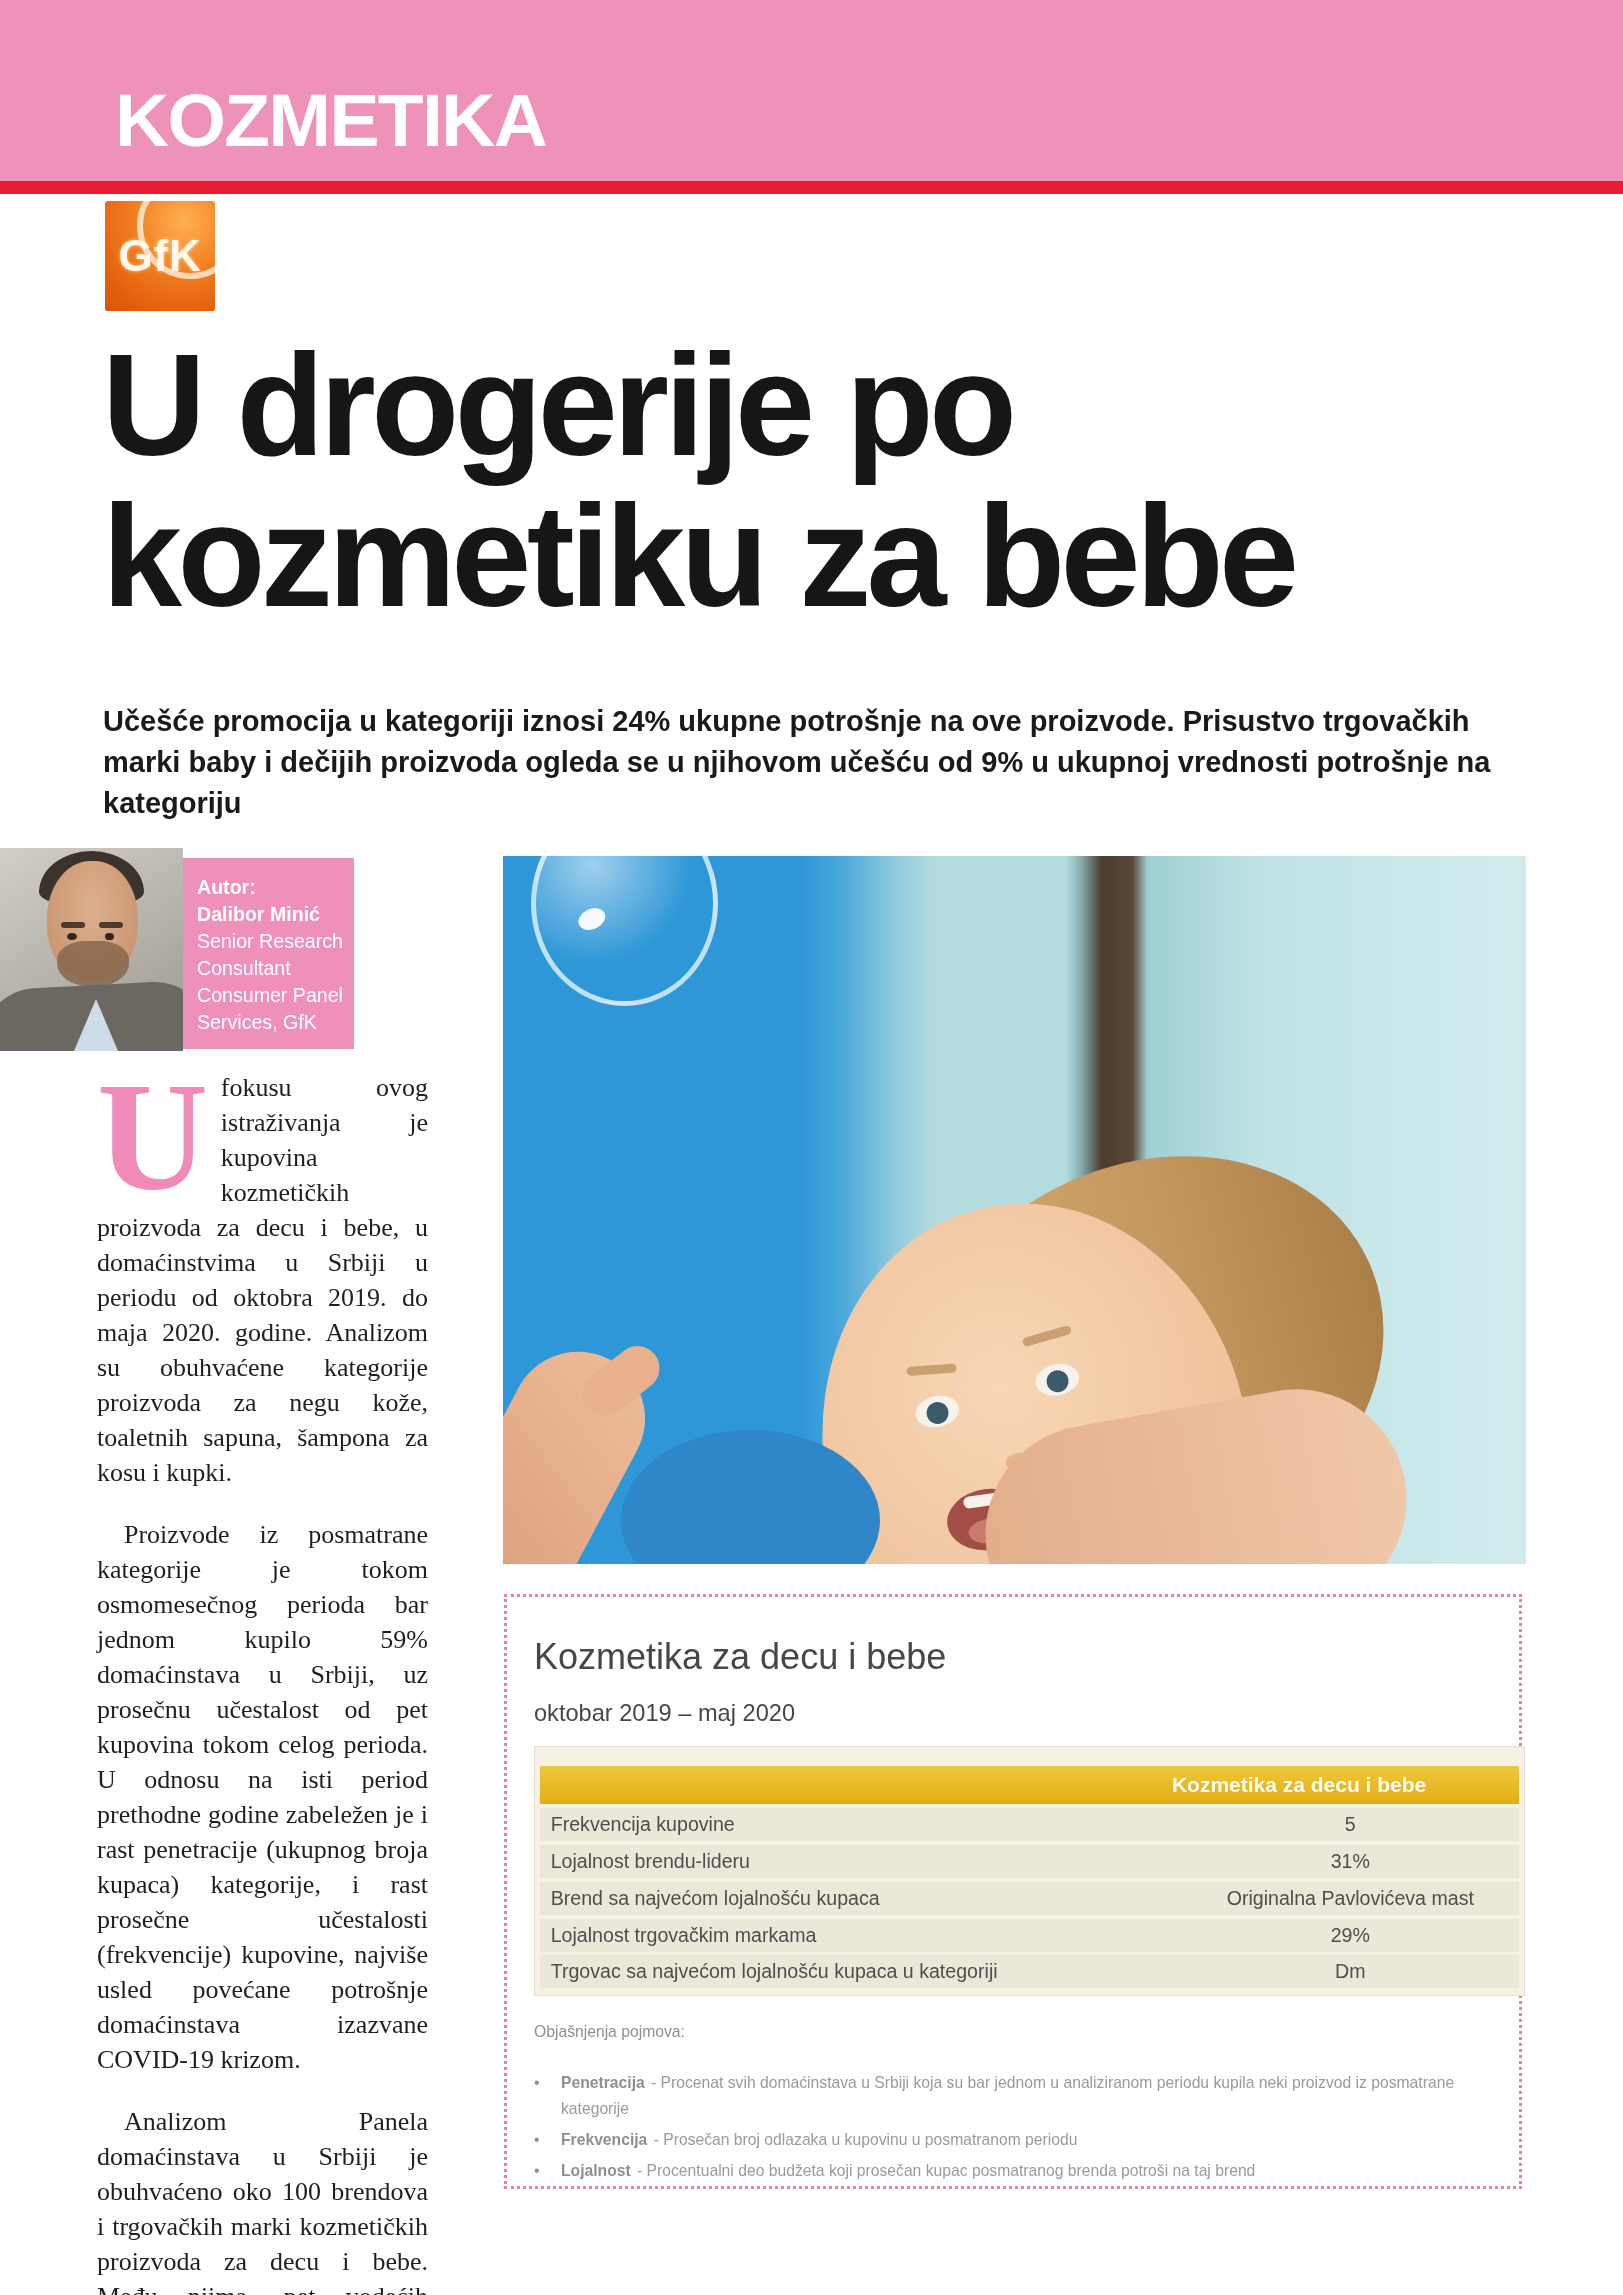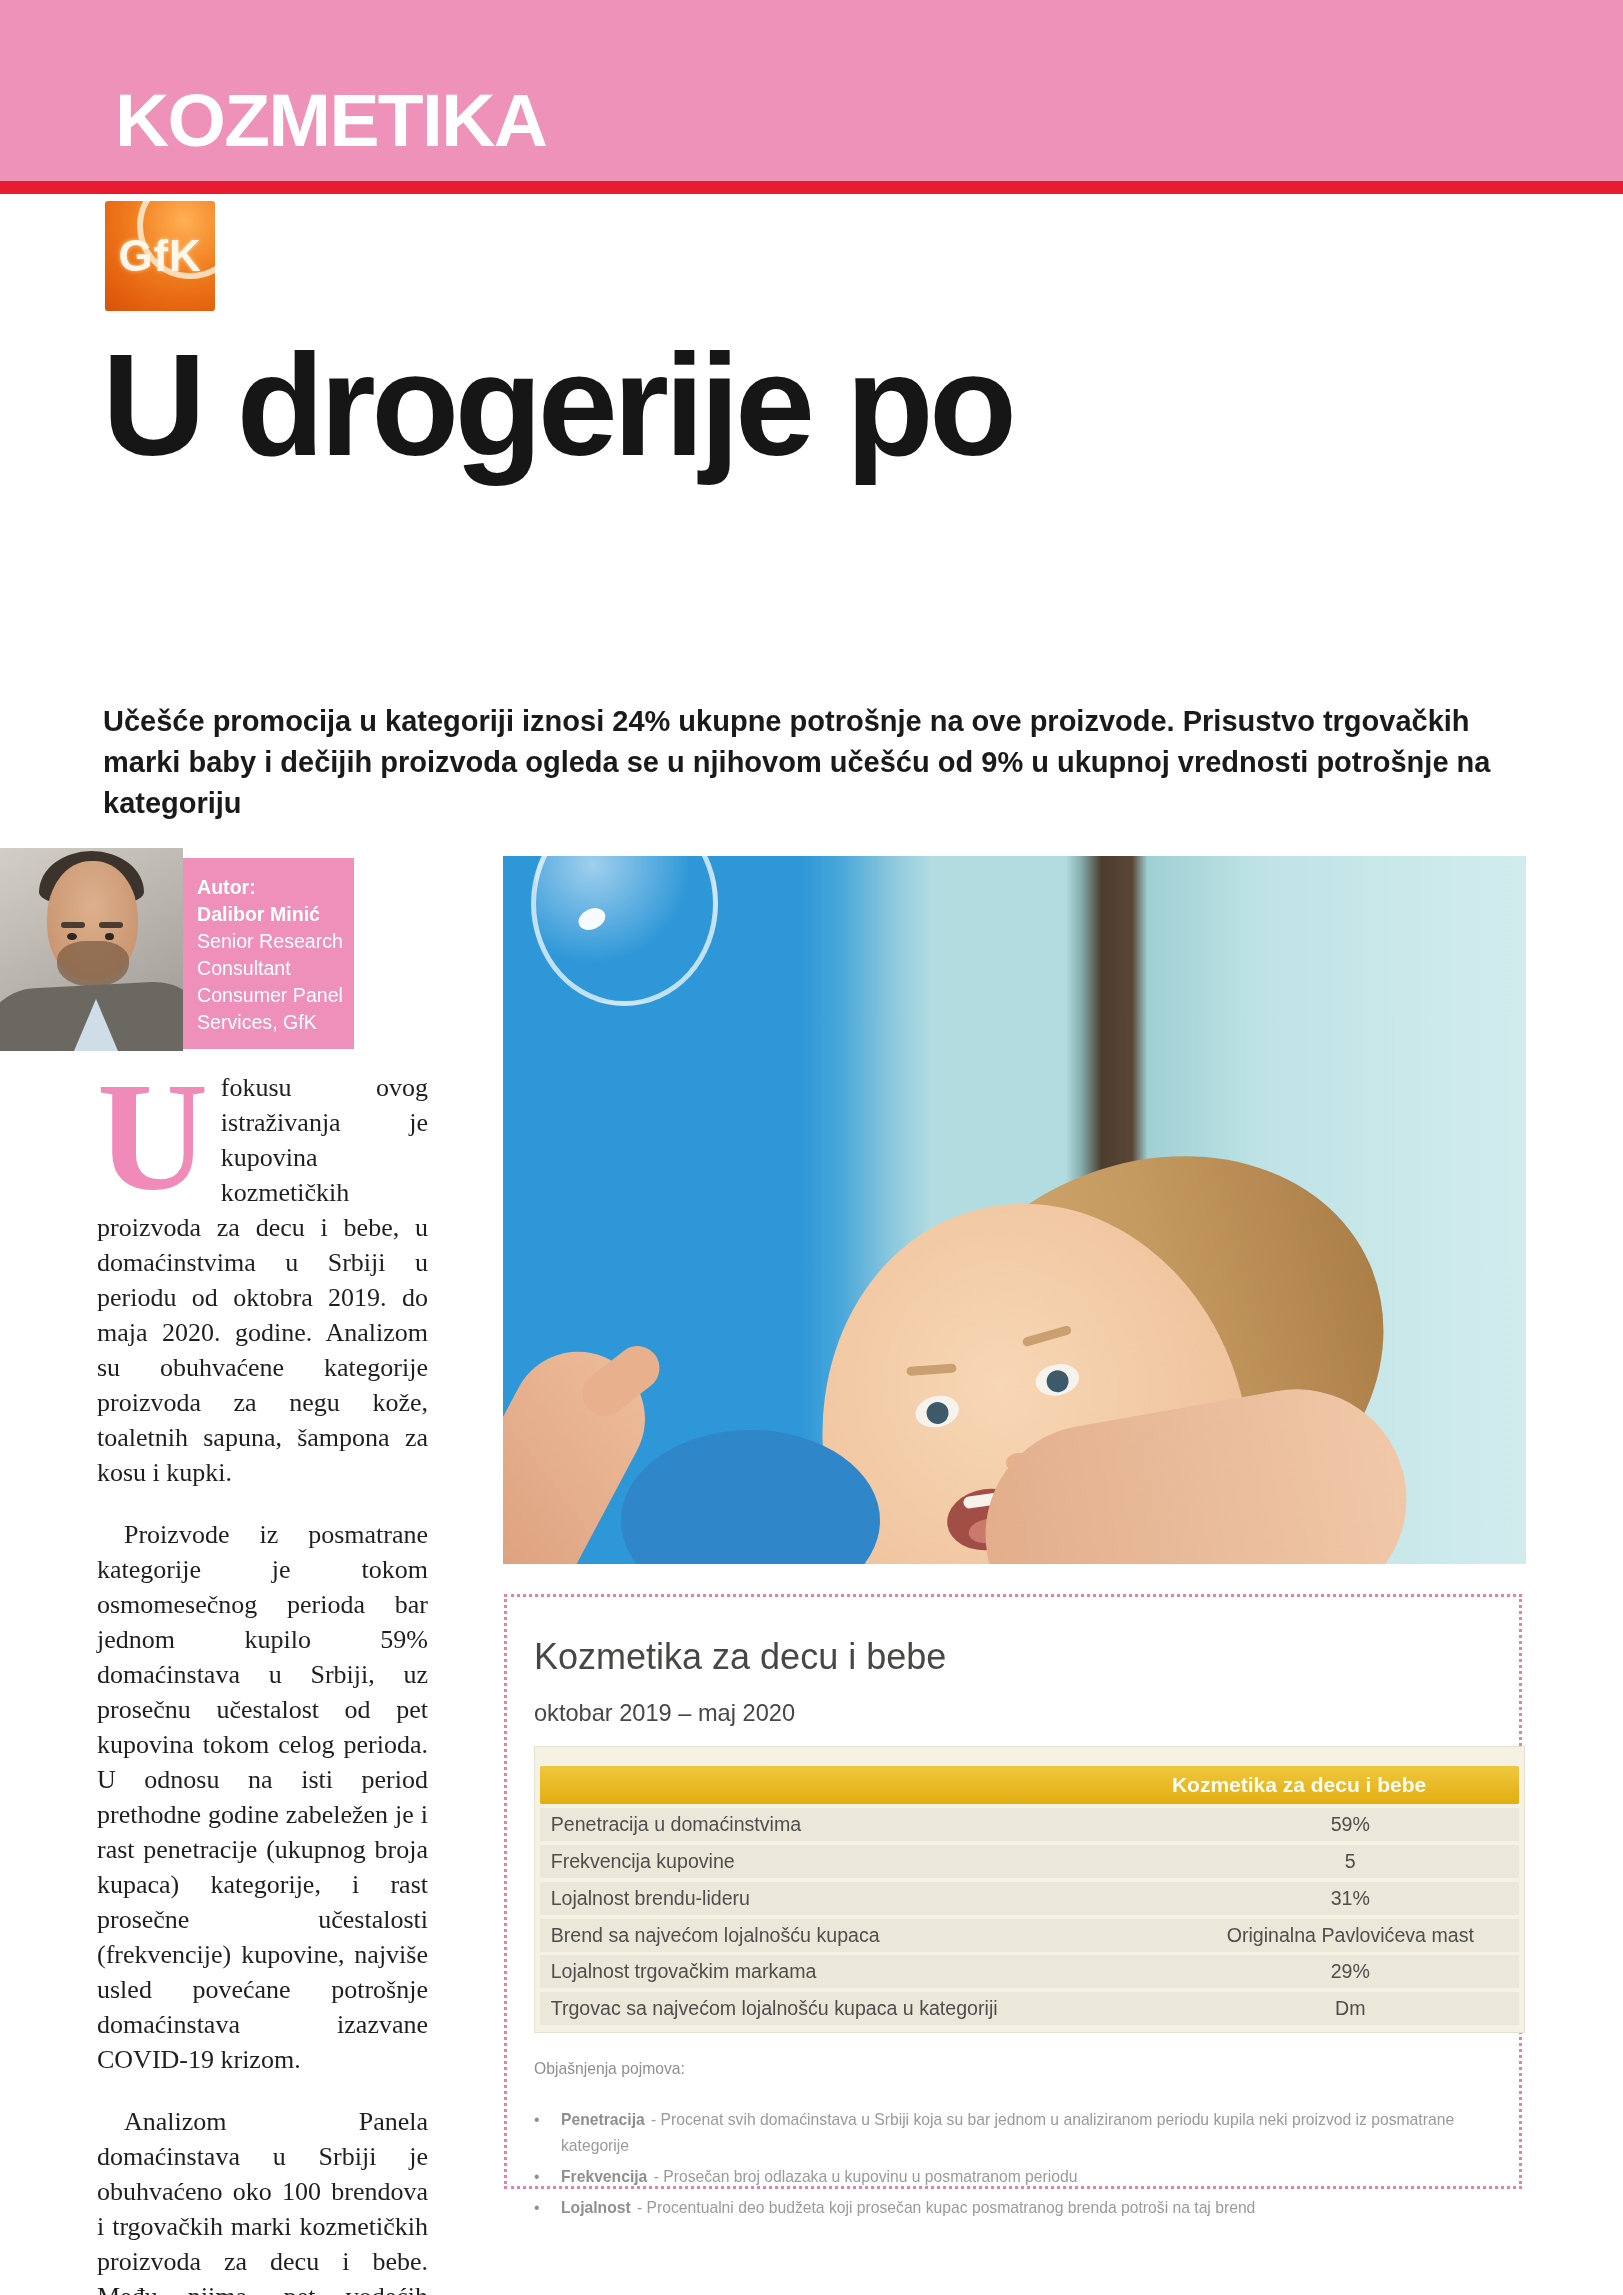--- a/index.html
+++ b/index.html
@@ -131,20 +131,21 @@
   </div>
   <div class="redline"></div>
 
   <div class="gfk">
     <div class="gfk-arc"></div>
     <div class="gfk-text">GfK</div>
   </div>
 
   <div class="title">
     <div>U drogerije po</div>
+    <div>kozmetiku za bebe</div>
   </div>
 
   <p class="lead">Učešće promocija u kategoriji iznosi 24% ukupne potrošnje na ove proizvode. Prisustvo trgovačkih marki baby i dečijih proizvoda ogleda se u njihovom učešću od 9% u ukupnoj vrednosti potrošnje na kategoriju</p>
 
   <div class="author-photo">
     <div class="ap-hair"></div>
     <div class="ap-head">
       <div class="ap-brow" style="left:14px;"></div>
       <div class="ap-brow" style="left:52px;"></div>
       <div class="ap-eye" style="left:20.4px;"></div>
@@ -198,24 +199,20 @@
   </div>
 
   <div class="figure">
     <div class="fig-inner">
       <div class="fig-title">Kozmetika za decu i bebe</div>
       <div class="fig-subtitle">oktobar 2019 – maj 2020</div>
 
       <div class="dtable">
         <div class="thead">Kozmetika za decu i bebe</div>
         <div class="trow">
-          <span class="tlabel">Penetracija u domaćinstvima</span>
-          <span class="tvalue">59%</span>
-        </div>
-        <div class="trow">
           <span class="tlabel">Frekvencija kupovine</span>
           <span class="tvalue">5</span>
         </div>
         <div class="trow">
           <span class="tlabel">Lojalnost brendu-lideru</span>
           <span class="tvalue">31%</span>
         </div>
         <div class="trow">
           <span class="tlabel">Brend sa najvećom lojalnošću kupaca</span>
           <span class="tvalue">Originalna Pavlovićeva mast</span>

